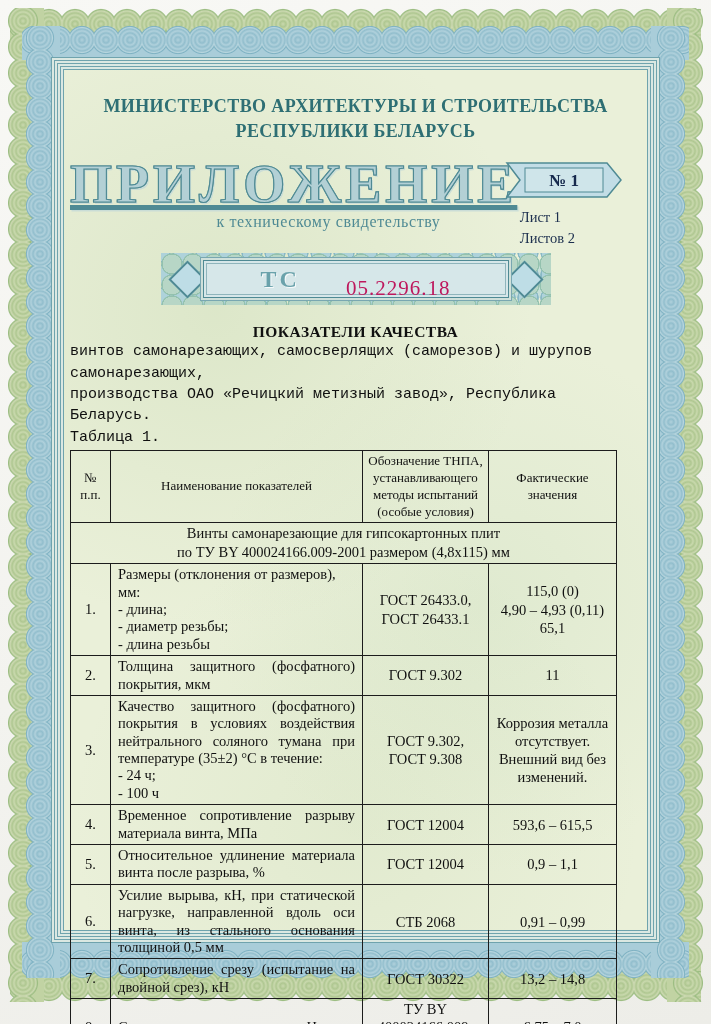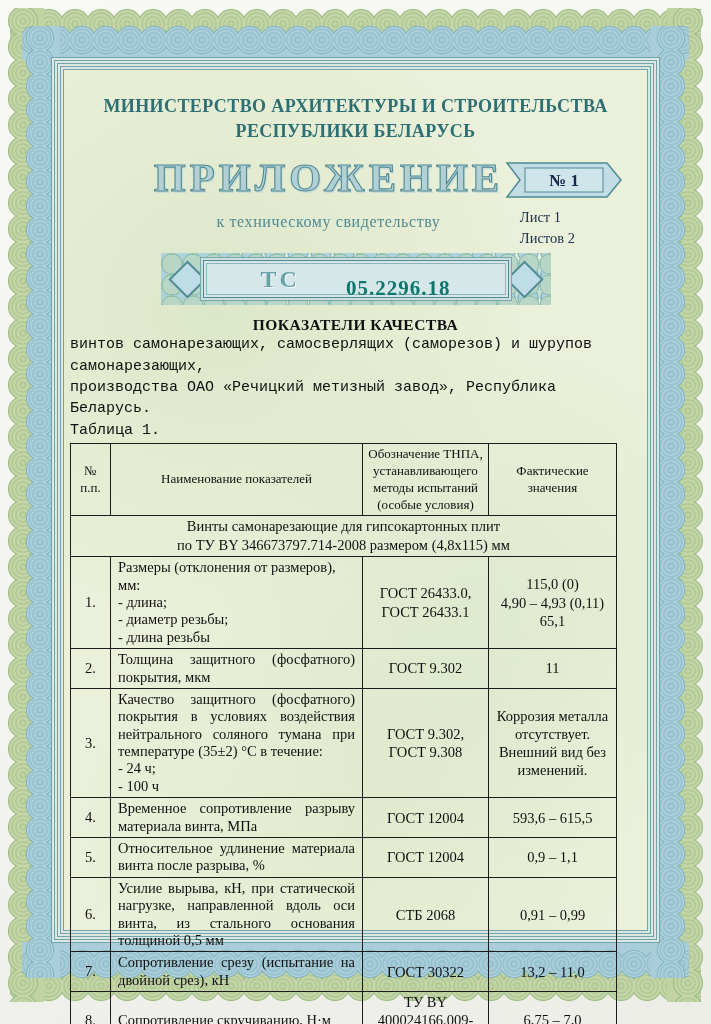--- a/index.html
+++ b/index.html
@@ -62,23 +62,23 @@
       radial-gradient(circle at 72% 62%,rgba(168,202,160,.16),rgba(0,0,0,0) 40%),
       radial-gradient(circle at 50% 88%,rgba(173,199,146,.14),rgba(0,0,0,0) 35%);
     box-shadow:
       0 0 0 1px #6fa3ad,0 0 0 3px #dbe8e2,0 0 0 4px #6fa3ad,0 0 0 6px #dbe8e2,
       0 0 0 7px #6fa3ad,0 0 0 9px #dbe8e2,0 0 0 10px #6fa3ad,0 0 0 12px #dbe8e2,0 0 0 13px #6fa3ad;
     padding:24px 6px 0;box-sizing:border-box;}
 
   .ministry{ text-align:center;color:#2e6f74;font-weight:bold;font-size:18px;line-height:1.4;letter-spacing:.4px;}
 
   .title-row{position:relative;height:52px;margin-top:9px;}
-  .big-title{position:absolute;left:0;right:54px;text-align:center;top:0;
-    font-size:41px;font-weight:bold;letter-spacing:4px;color:#b3d0d5;
-    -webkit-text-stroke:1.1px #4f8a94;text-shadow:1.5px 1.5px 0 rgba(200,220,215,.9);}
+  .big-title{position:absolute;left:0;right:54px;top:0;
+    font-size:54px;font-weight:bold;letter-spacing:4px;color:#b3d0d5;
+    -webkit-text-stroke:1.1px #4f8a94;text-shadow:1.5px 1.5px 0 rgba(200,220,215,.9);text-decoration:underline;}
   .num-badge{position:absolute;right:16px;top:6px;}
   .badge-text{font-family:"Liberation Serif","DejaVu Serif",serif;font-size:17px;font-weight:bold;fill:#16294d;}
 
   .subtitle-row{position:relative;height:42px;margin-top:2px;}
   .subtitle{position:absolute;left:0;right:54px;text-align:center;top:6px;
     color:#4f8a94;font-size:16px;letter-spacing:.6px;}
   .sheet-info{position:absolute;right:66px;top:0;font-size:14.5px;color:#1c2f4e;line-height:1.4;}
 
   .tc-banner{position:relative;width:390px;height:52px;margin:4px auto 0;
     background-image:
@@ -86,26 +86,26 @@
       radial-gradient(11px 11px at 11px 11px,#aed2da 0 9.4px,#88b8c5 9.4px 10.4px,rgba(0,0,0,0) 11px),
       linear-gradient(#c6dfd9,#c6dfd9);
     background-size:21px 21px,23px 23px,calc(100% - 18px) calc(100% - 14px);
     background-position:0 0,11px 11px,center;
     background-repeat:repeat,repeat,no-repeat;}
   .tc-inner{position:absolute;left:42px;right:42px;top:7px;bottom:7px;background:#d6e7e9;
     border:1px solid #4f8a94;
     box-shadow:0 0 0 2px #cfe0da,0 0 0 3px #79a7b1,inset 0 0 0 2px #d6e7e9,inset 0 0 0 3px #8fb5bc;
     display:flex;align-items:center;justify-content:center;gap:46px;}
   .tc-label{font-size:24px;font-weight:bold;color:#6aa2ab;letter-spacing:3px;text-shadow:.8px .8px 0 rgba(255,255,255,.8);}
-  .tc-number{font-size:21px;font-weight:bold;color:#0f766e;letter-spacing:1px;margin-top:18px;}
+  .tc-number{font-size:21px;font-weight:normal;color:#be185d;letter-spacing:1px;margin-top:18px;}
   .diamond{position:absolute;width:23px;height:23px;top:50%;margin-top:-13.5px;
     background:#bedde6;border:2px solid #4f8a94;transform:rotate(45deg);}
   .diamond-left{left:13px;} .diamond-right{right:13px;}
 
-  .section-heading{margin-top:11px;text-align:center;font-weight:bold;font-size:15.5px;letter-spacing:.5px;color:#101010;}
+  .section-heading{margin-top:18px;text-align:center;font-weight:bold;font-size:15.5px;letter-spacing:.5px;color:#101010;}
 
   .intro{font-size:15px;line-height:1.42;color:#101010;font-family:Liberation Mono, monospace;}
 
   table.quality{border-collapse:collapse;table-layout:fixed;width:546px;margin-top:2px;}
   .quality th,.quality td{border:1px solid #1c1c1c;font-family:"Liberation Serif","DejaVu Serif",serif;color:#101010;vertical-align:middle;}
   .quality th{font-size:13px;font-weight:normal;line-height:1.3;padding:2px 2px;text-align:center;white-space:pre-line;}
   .col-num{width:40px;} .col-name{width:252px;} .col-tnpa{width:126px;} .col-val{width:128px;}
   td.num{text-align:center;font-size:14.5px;}
   td.name{text-align:justify;padding:2px 7px;font-size:14.5px;line-height:1.2;white-space:pre-line;}
   td.tnpa,td.val{text-align:center;font-size:14.5px;line-height:1.25;white-space:pre-line;padding:1px 2px;}
@@ -182,21 +182,21 @@
         <th>Наименование показателей</th>
         <th>Обозначение ТНПА,
 устанавливающего
 методы испытаний
 (особые условия)</th>
         <th>Фактические
 значения</th>
       </tr>
       <tr class="r-span">
         <td class="span-cell" colspan="4">Винты самонарезающие для гипсокартонных плит
-по ТУ BY 346673797.714-2008 размером (4,8х115) мм</td>
+по ТУ BY 400024166.009-2001 размером (4,8х115) мм</td>
       </tr>
       <tr class="r1">
         <td class="num">1.</td>
         <td class="name">Размеры (отклонения от размеров),
 мм:
 - длина;
 - диаметр резьбы;
 - длина резьбы</td>
         <td class="tnpa">ГОСТ 26433.0,
 ГОСТ 26433.1</td>
@@ -235,21 +235,21 @@
       <tr class="r6">
         <td class="num">6.</td>
         <td class="name">Усилие вырыва, кН, при статической нагрузке, направленной вдоль оси винта, из стального основания толщиной 0,5 мм</td>
         <td class="tnpa">СТБ 2068</td>
         <td class="val">0,91 – 0,99</td>
       </tr>
       <tr class="r7">
         <td class="num">7.</td>
         <td class="name">Сопротивление срезу (испытание на двойной срез), кН</td>
         <td class="tnpa">ГОСТ 30322</td>
-        <td class="val">13,2 – 11,0</td>
+        <td class="val">13,2 – 14,8</td>
       </tr>
       <tr class="r8">
         <td class="num">8.</td>
         <td class="name">Сопротивление скручиванию, Н·м</td>
         <td class="tnpa">ТУ BY
 400024166.009-
 2008</td>
         <td class="val">6,75 – 7,0</td>
       </tr>
     </tbody>

